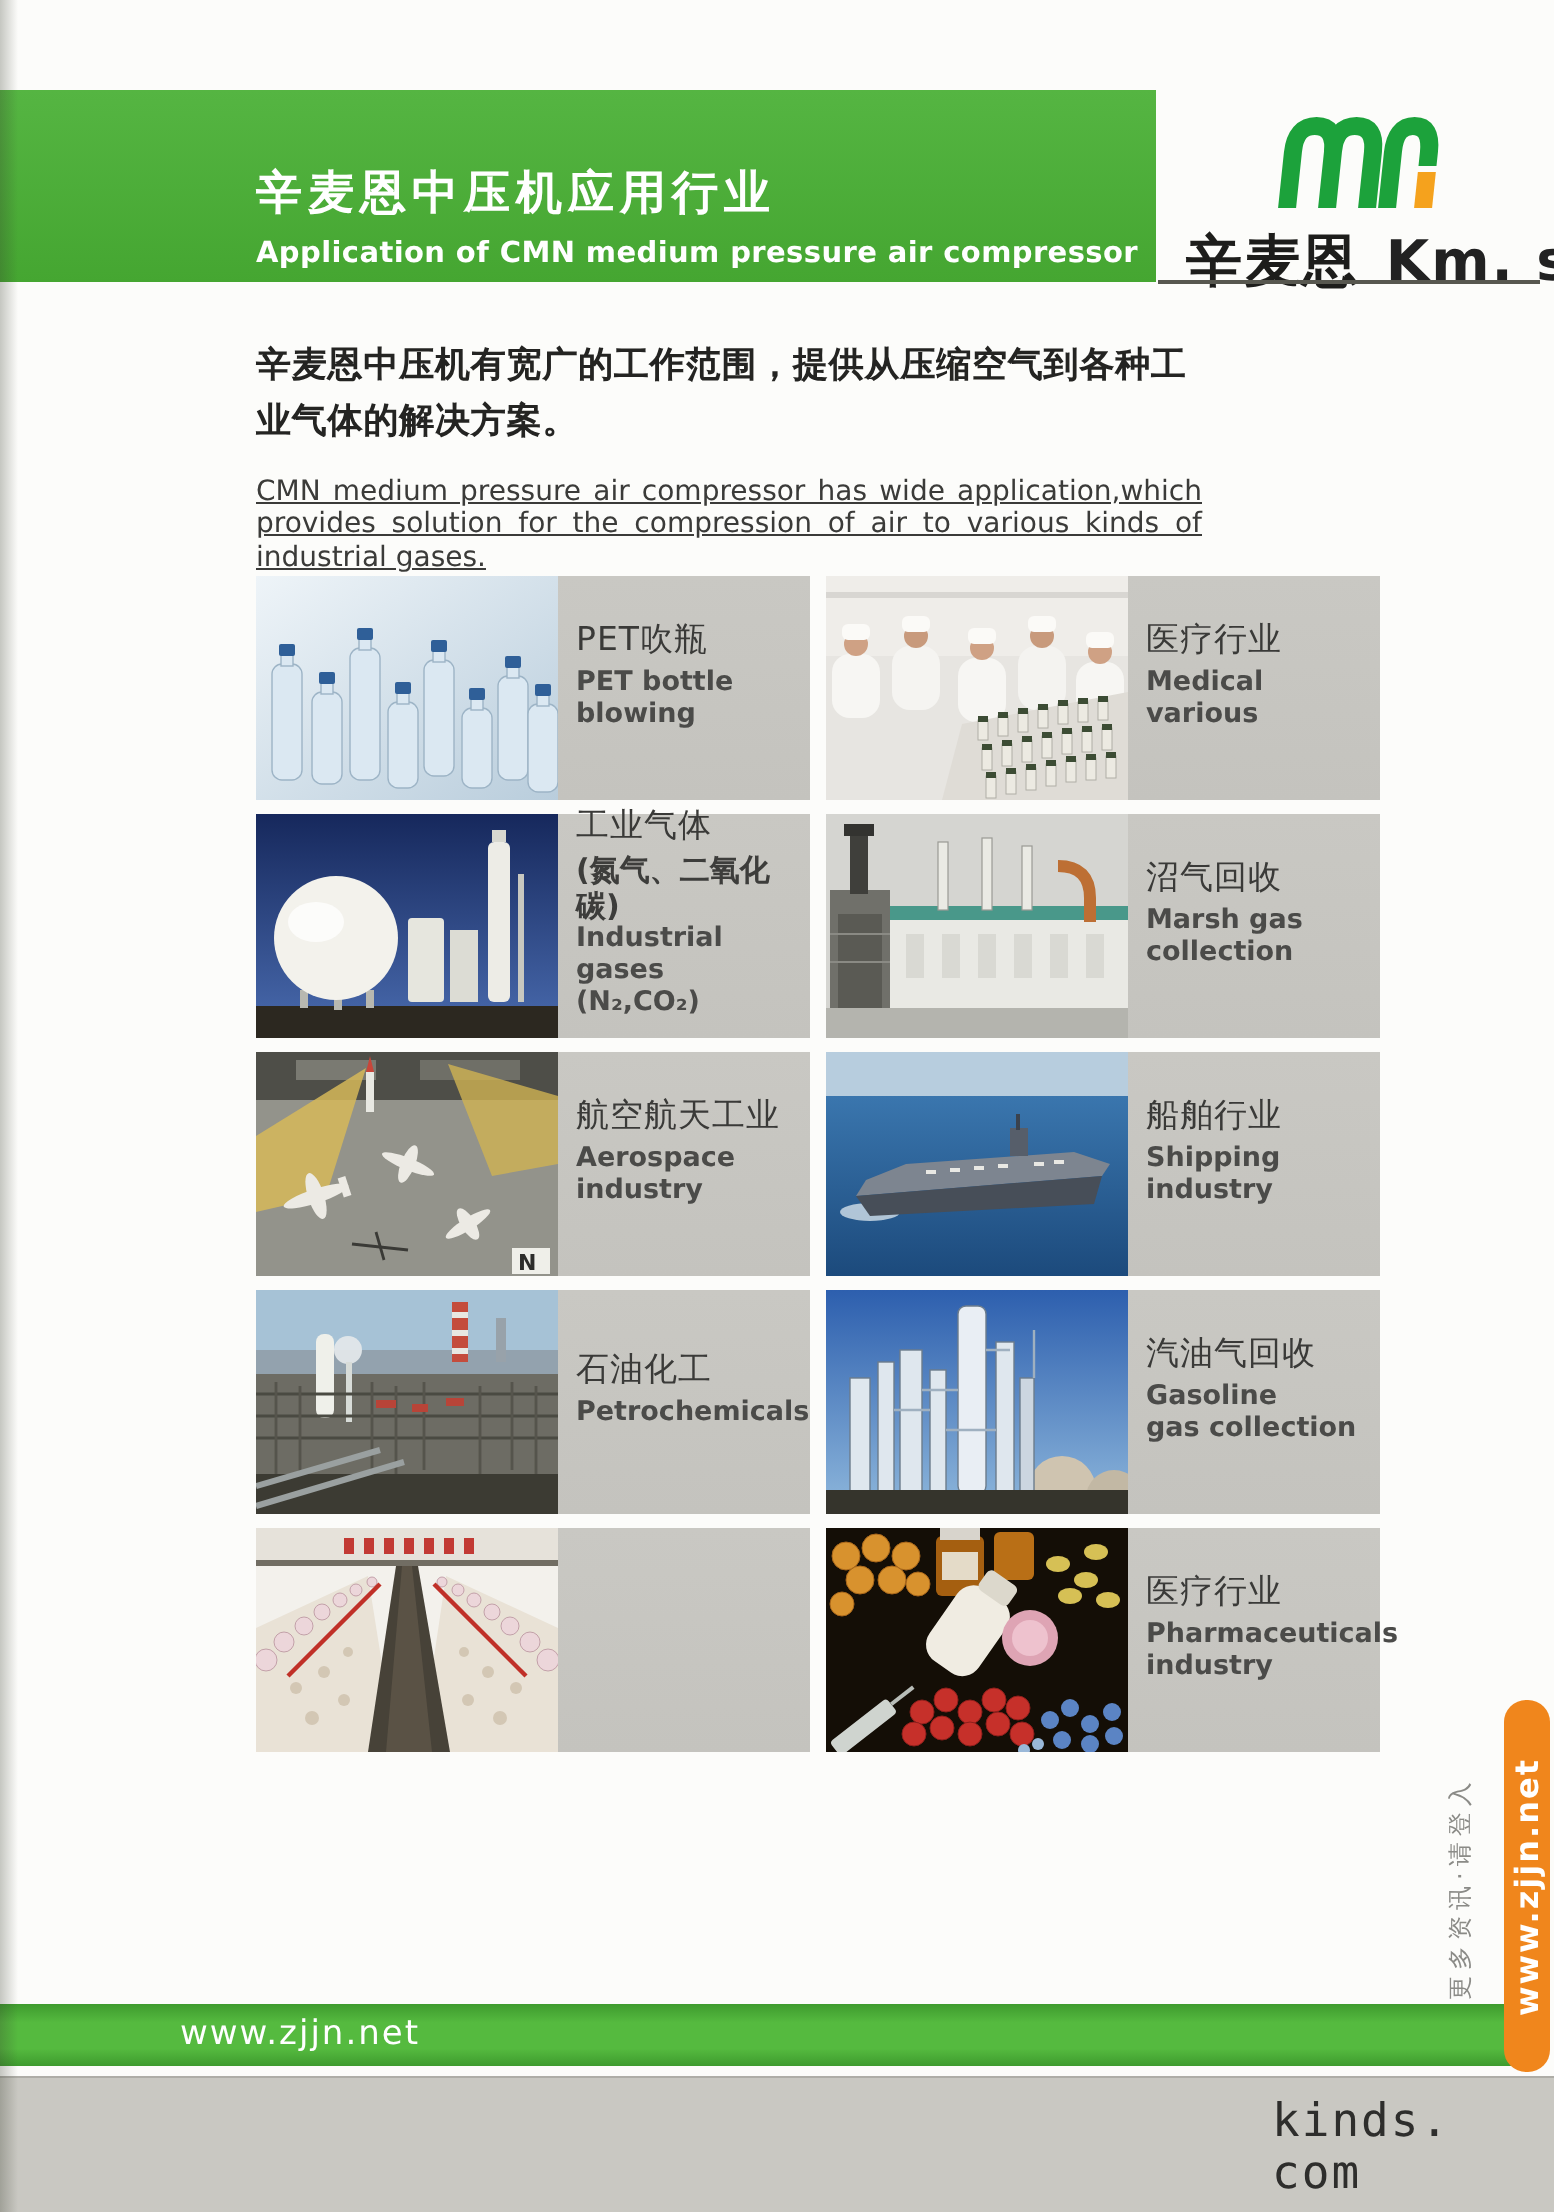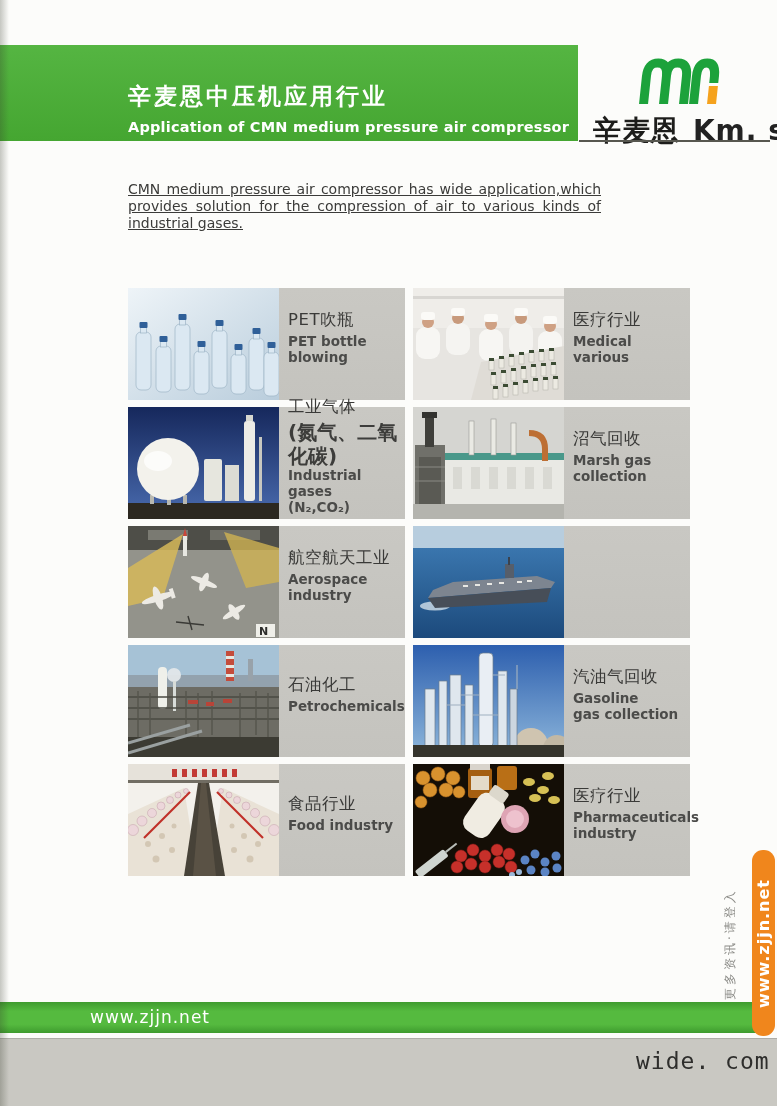--- a/index.html
+++ b/index.html
@@ -32,21 +32,21 @@
   
   .grid{position:absolute;left:128px;top:288px;width:558px;display:grid;
         grid-template-columns:277px 277px;column-gap:8px;row-gap:7px;}
   .card{height:112px;display:flex;background:linear-gradient(180deg,#c9c8c3,#c4c3be);}
   .photo{width:151px;height:112px;flex:none;overflow:hidden;}
   .photo svg{display:block;width:100%;height:100%;}
   .panel{flex:1;display:flex;flex-direction:column;justify-content:center;
         padding:0 4px 14px 9px;box-sizing:border-box;}
   .t-zh{font-size:16.5px;color:#3a3a38;letter-spacing:.5px;margin-bottom:3px;}
   .t-line{font-size:13.5px;color:#4b4b49;line-height:1.18;font-weight:bold;}
-  .t-line.zh-sub{font-size:20px;color:#3d3d3b;}
+  .t-line.zh-sub{font-size:15px;color:#3d3d3b;}
 
   
   .footer-bar{position:absolute;left:0;top:1002px;width:757px;height:31px;box-sizing:border-box;
         background:linear-gradient(180deg,#3e9b2e,#55ba3f 30%,#55ba3f 72%,#3e9b2e);
         color:#fff;font-size:17px;letter-spacing:1px;line-height:30px;padding-left:90px;}
 
   
   .side-note{position:absolute;left:737px;top:986px;height:14px;line-height:14px;
         transform-origin:0 100%;transform:rotate(-90deg);white-space:nowrap;
         font-size:12px;color:#8b8b87;letter-spacing:3px;}
@@ -83,20 +83,21 @@
     </div>
 
     <div class="brand-line">
       <span class="brand-zh">辛麦恩</span>
       <span class="brand-en">Km. ssor</span>
     </div>
   </div>
   <div class="logo-rule"></div>
 
   <div class="intro">
+    <div class="intro-zh">辛麦恩中压机有宽广的工作范围，提供从压缩空气到各种工业气体的解决方案。</div>
     <div class="intro-en">CMN medium pressure air compressor has wide application,which provides solution for the compression of air to various kinds of industrial gases.</div>
   </div>
 
   <div class="grid">
 
     <div class="card">
       <div class="photo">
         <svg viewBox="0 0 151 112" preserveAspectRatio="none">
           <defs>
               <linearGradient id="pg" x1="0" y1="0" x2="1" y2="1">
@@ -361,20 +362,24 @@
           <g fill="#e8e8e4">
             <rect x="50" y="59" width="5" height="2"></rect>
               <rect x="62" y="58" width="5" height="2"></rect>
             <rect x="74" y="57" width="5" height="2"></rect>
               <rect x="86" y="56" width="5" height="2"></rect>
             <rect x="104" y="55" width="5" height="2"></rect>
               <rect x="114" y="54" width="5" height="2"></rect>
           </g>
         </svg>
       </div>
+      <div class="panel">
+        <div class="t-zh">船舶行业</div>
+        <div class="t-line">Shipping industry</div>
+      </div>
     </div>
 
     <div class="card">
       <div class="photo">
         <svg viewBox="0 0 151 112" preserveAspectRatio="none">
           <rect width="151" height="112" fill="#a6c2d6"></rect>
           <rect y="30" width="151" height="16" fill="#8e9aa4" opacity=".8"></rect>
           <rect x="98" y="6" width="8" height="30" fill="#c44c3c"></rect>
           <g fill="#e8e8e2">
               <rect x="98" y="11" width="8" height="3"></rect>
@@ -491,24 +496,20 @@
               <circle cx="127" cy="49" r="4.5"></circle>
               <circle cx="137" cy="57" r="5"></circle>
               <circle cx="146" cy="66" r="5.5"></circle>
           </g>
           <g stroke="#c03028" stroke-width="2.2">
               <line x1="62" y1="28" x2="16" y2="74"></line>
               <line x1="89" y1="28" x2="135" y2="74"></line>
             </g>
         </svg>
       </div>
-      <div class="panel">
-        <div class="t-zh">食品行业</div>
-        <div class="t-line">Food industry</div>
-      </div>
     </div>
 
     <div class="card">
       <div class="photo">
         <svg viewBox="0 0 151 112" preserveAspectRatio="none">
           <rect width="151" height="112" fill="#140e06"></rect>
           <g fill="#d8922e" stroke="#a8661a" stroke-width=".5">
             <circle cx="10" cy="14" r="7"></circle>
               <circle cx="25" cy="10" r="7"></circle>
               <circle cx="40" cy="14" r="7"></circle>
@@ -577,16 +578,16 @@
   <div class="footer-bar">
     <span>www.zjjn.net</span>
   </div>
 
   <div class="side-note">更多资讯·请登入</div>
 
   <div class="side-tab">
     <span>www.zjjn.net</span>
   </div>
 
-  <div class="watermark">wide. com</div>
+  <div class="watermark">kinds. com</div>
 
   <div class="edge-shade"></div>
 </div>
 
 </body></html>

